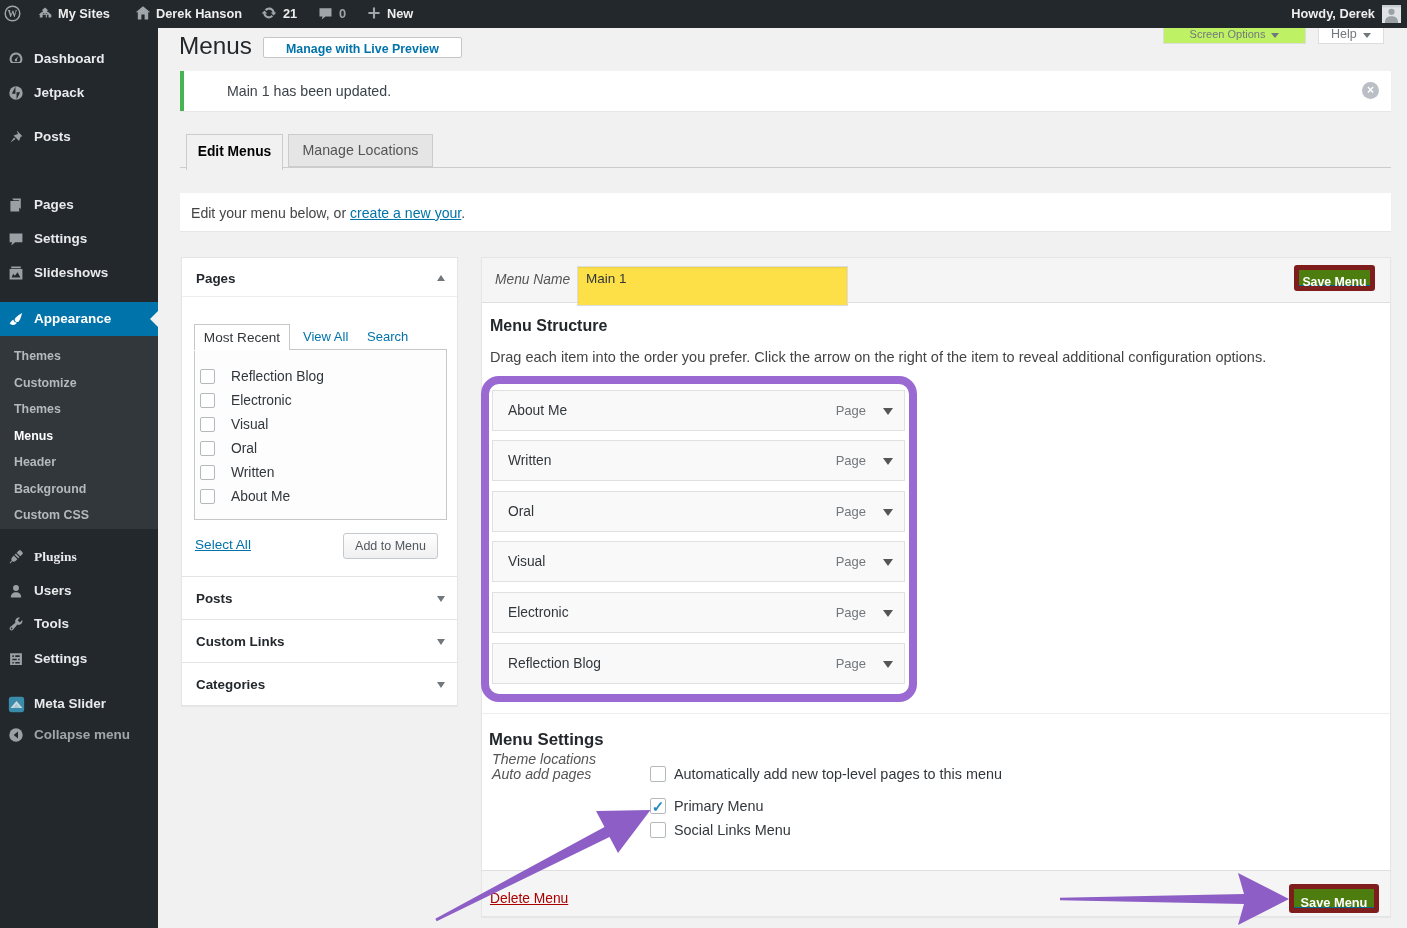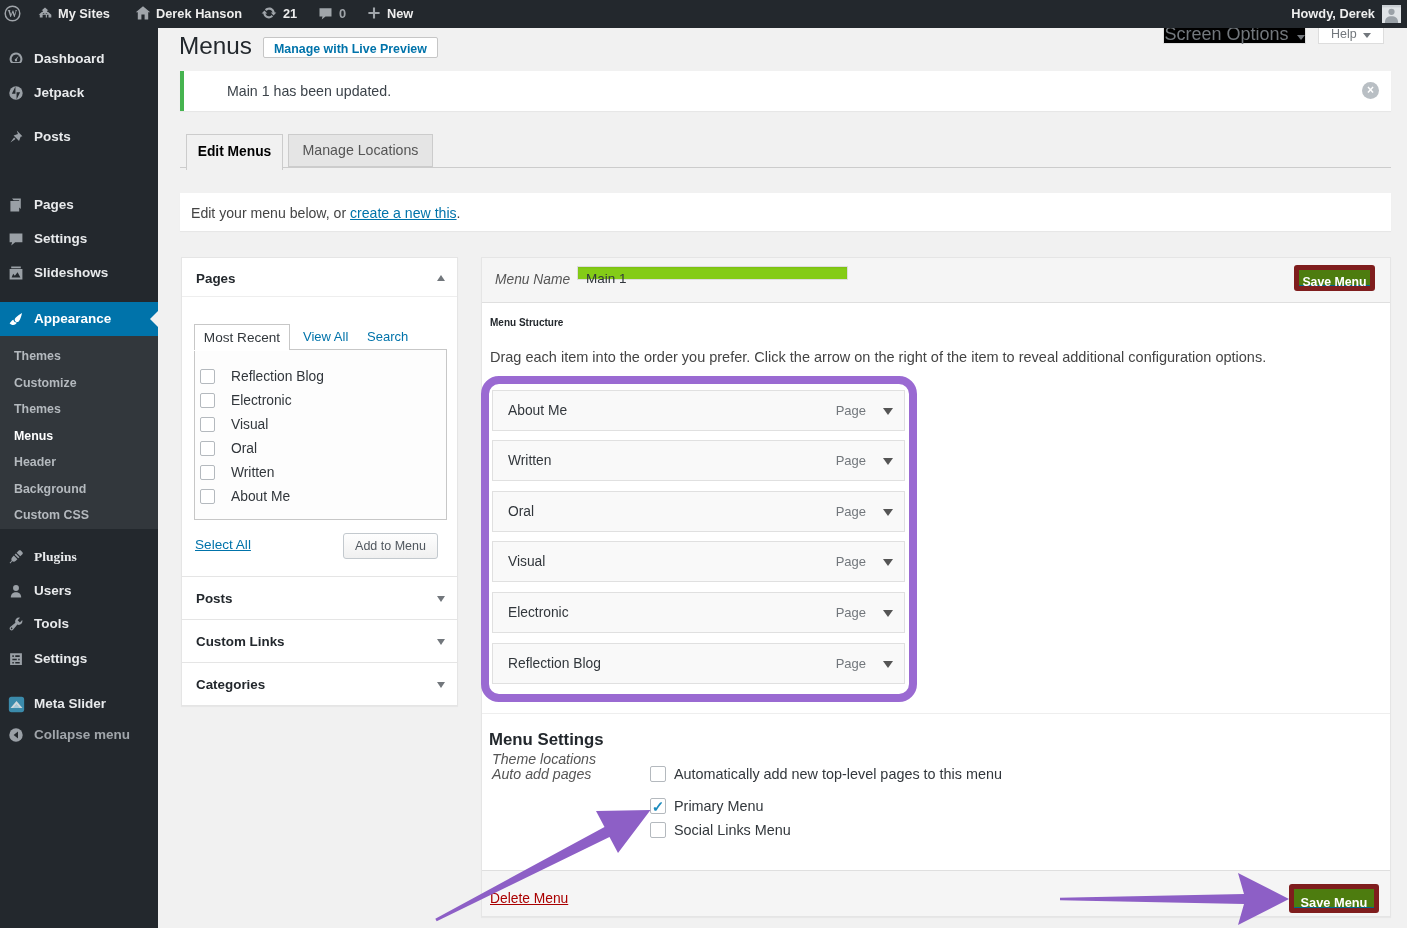--- a/index.html
+++ b/index.html
@@ -40,36 +40,36 @@
 .acch { position:absolute; left:0; width:275px; font-weight:bold; font-size:13.4px; color:#23282d; }
 .tgl-up { width:0;height:0;border-left:4.5px solid transparent;border-right:4.5px solid transparent;border-bottom:6px solid #72777c; position:absolute; }
 .tgl-dn { width:0;height:0;border-left:4.5px solid transparent;border-right:4.5px solid transparent;border-top:6px solid #72777c; position:absolute; }
 
 .it { font-style:italic; color:#666; }
 </style>
 </head>
 <body>
 <div id="page">
 
-  <div class="abs" style="left:1163px; top:12px; width:143px; height:32px; background:#000000; border:1px solid #ddd; border-top:none; color:#72777c; font-size:18px; text-align:center; line-height:44px;">Screen Options <span style="display:inline-block;width:0;height:0;border-left:4px solid transparent;border-right:4px solid transparent;border-top:5px solid #72777c;margin-left:3px;"></span></div>
+  <div class="abs" style="left:1163px; top:12px; width:143px; height:32px; background:#bef264; border:1px solid #ddd; border-top:none; color:#72777c; font-size:11px; text-align:center; line-height:44px;">Screen Options <span style="display:inline-block;width:0;height:0;border-left:4px solid transparent;border-right:4px solid transparent;border-top:5px solid #72777c;margin-left:3px;"></span></div>
   <div class="abs" style="left:1318px; top:12px; width:66px; height:32px; background:#fff; border:1px solid #ddd; border-top:none; color:#72777c; font-size:12.5px; text-align:center; line-height:44px;">Help <span style="display:inline-block;width:0;height:0;border-left:4px solid transparent;border-right:4px solid transparent;border-top:5px solid #72777c;margin-left:3px;"></span></div>
 
   <div class="abs" style="left:179px; top:32px; font-size:24.3px; color:#23282d; font-weight:400;">Menus</div>
-  <div class="abs" style="left:263px; top:37px; height:21px; background:#fff; border:1px solid #c6c6c6; border-radius:2px; padding:0 10px; line-height:23px; color:#0073aa; font-size:12.4px; font-weight:bold;">Manage with Live Preview</div>
+  <div class="abs" style="left:263px; top:37px; height:21px; background:#fff; border:1px solid #c6c6c6; border-radius:2px; padding:0 22px; line-height:23px; color:#0073aa; font-size:12.4px; font-weight:bold;">Manage with Live Preview</div>
 
   <div class="abs" style="left:180px; top:71px; width:1211px; height:40px; background:#fff; border-left:4px solid #46b450; box-shadow:0 1px 1px rgba(0,0,0,.04);"></div>
   <div class="abs" style="left:196px; top:83px; font-size:14.2px; color:#3c434a; font-weight:400;margin-left:31px;">Main 1 has been updated.</div>
   <div class="abs" style="left:1362px; top:82px; width:17px; height:17px; border-radius:50%; background:#b9bfc4; color:#fff; font-size:12px; font-weight:bold; text-align:center; line-height:16px;">×</div>
 
   <div class="abs" style="left:180px; top:167px; width:1211px; height:1px; background:#ccc;"></div>
   <div class="abs" style="left:186px; top:134px; width:97px; height:36px; background:#f1f1f1; border:1px solid #ccc; border-bottom:none; color:#000; font-weight:bold; font-size:13.8px; text-align:center; line-height:33px;">Edit Menus</div>
   <div class="abs" style="left:288px; top:134px; width:145px; height:33px; background:#e5e5e5; border:1px solid #ccc; color:#555; font-size:14.2px; text-align:center; line-height:31px;">Manage Locations</div>
 
   <div class="abs" style="left:180px; top:193px; width:1211px; height:38px; background:#fff; box-shadow:0 1px 1px rgba(0,0,0,.04);"></div>
-  <div class="abs" style="left:191px; top:205px; font-size:14.1px; color:#444;">Edit your menu below, or <a class="blue" href="#">create a new this</a>.</div>
+  <div class="abs" style="left:191px; top:205px; font-size:14.1px; color:#444;">Edit your menu below, or <a class="blue" href="#">create a new your</a>.</div>
 
   <div class="box" style="left:181px; top:257px; width:277px; height:449px;"></div>
   <div class="acch" style="left:196px; top:271px;">Pages</div>
   <div class="tgl-up" style="left:437px; top:275px;"></div>
   <div class="abs" style="left:182px; top:296px; width:275px; height:1px; background:#eee;"></div>
 
   <div class="abs" style="left:194px; top:324px; width:96px; height:26px; background:#fff; border:1px solid #c7c7c7; border-bottom:none; z-index:3; font-size:13.6px; color:#32373c; text-align:center; line-height:26px;">Most Recent</div>
   <div class="abs" style="left:303px; top:329px; font-size:13px; color:#0073aa;">View All</div>
   <div class="abs" style="left:367px; top:329px; font-size:13px; color:#0073aa;">Search</div>
 
@@ -99,24 +99,24 @@
   <div class="acch" style="left:196px; top:634px;">Custom Links</div>
   <div class="tgl-dn" style="left:437px; top:639px;"></div>
   <div class="abs" style="left:182px; top:662px; width:275px; height:1px; background:#e5e5e5;"></div>
   <div class="acch" style="left:196px; top:677px;">Categories</div>
   <div class="tgl-dn" style="left:437px; top:682px;"></div>
 
   <div class="box" style="left:481px; top:257px; width:910px; height:660px;"></div>
 
   <div class="abs" style="left:482px; top:258px; width:908px; height:45px; background:#f5f5f5; border-bottom:1px solid #dfdfdf;"></div>
   <div class="abs it" style="left:495px; top:272px; font-size:13.8px; color:#555;">Menu Name</div>
-  <div class="abs" style="left:577px; top:266px; width:271px; height:14px; background:#84cc16; border:1px solid #ddd; box-shadow:inset 0 1px 2px rgba(0,0,0,.07); font-size:13.5px; color:#32373c; line-height:23px; padding-left:8px;">Main 1</div>
+  <div class="abs" style="left:577px; top:266px; width:271px; height:40px; background:#fde047; border:1px solid #ddd; box-shadow:inset 0 1px 2px rgba(0,0,0,.07); font-size:13.5px; color:#32373c; line-height:23px; padding-left:8px;">Main 1</div>
   <div class="btn-primary" style="left:1294px; top:265px; width:81px; height:26px; line-height:24px;">Save Menu</div>
 
-  <div class="abs" style="left:490px; top:317px; font-size:10px; font-weight:bold; color:#23282d;">Menu Structure</div>
+  <div class="abs" style="left:490px; top:317px; font-size:16px; font-weight:bold; color:#23282d;">Menu Structure</div>
   <div class="abs" style="left:490px; top:349px; font-size:14.5px; color:#444;">Drag each item into the order you prefer. Click the arrow on the right of the item to reveal additional configuration options.</div>
 
   <div class="mitem" style="top:390px;">
       <span class="t">About Me</span>
       <span class="pg">Page</span>
       <span class="ar"></span>
     </div>
   <div class="mitem" style="top:440px;">
       <span class="t">Written</span>
       <span class="pg">Page</span>

